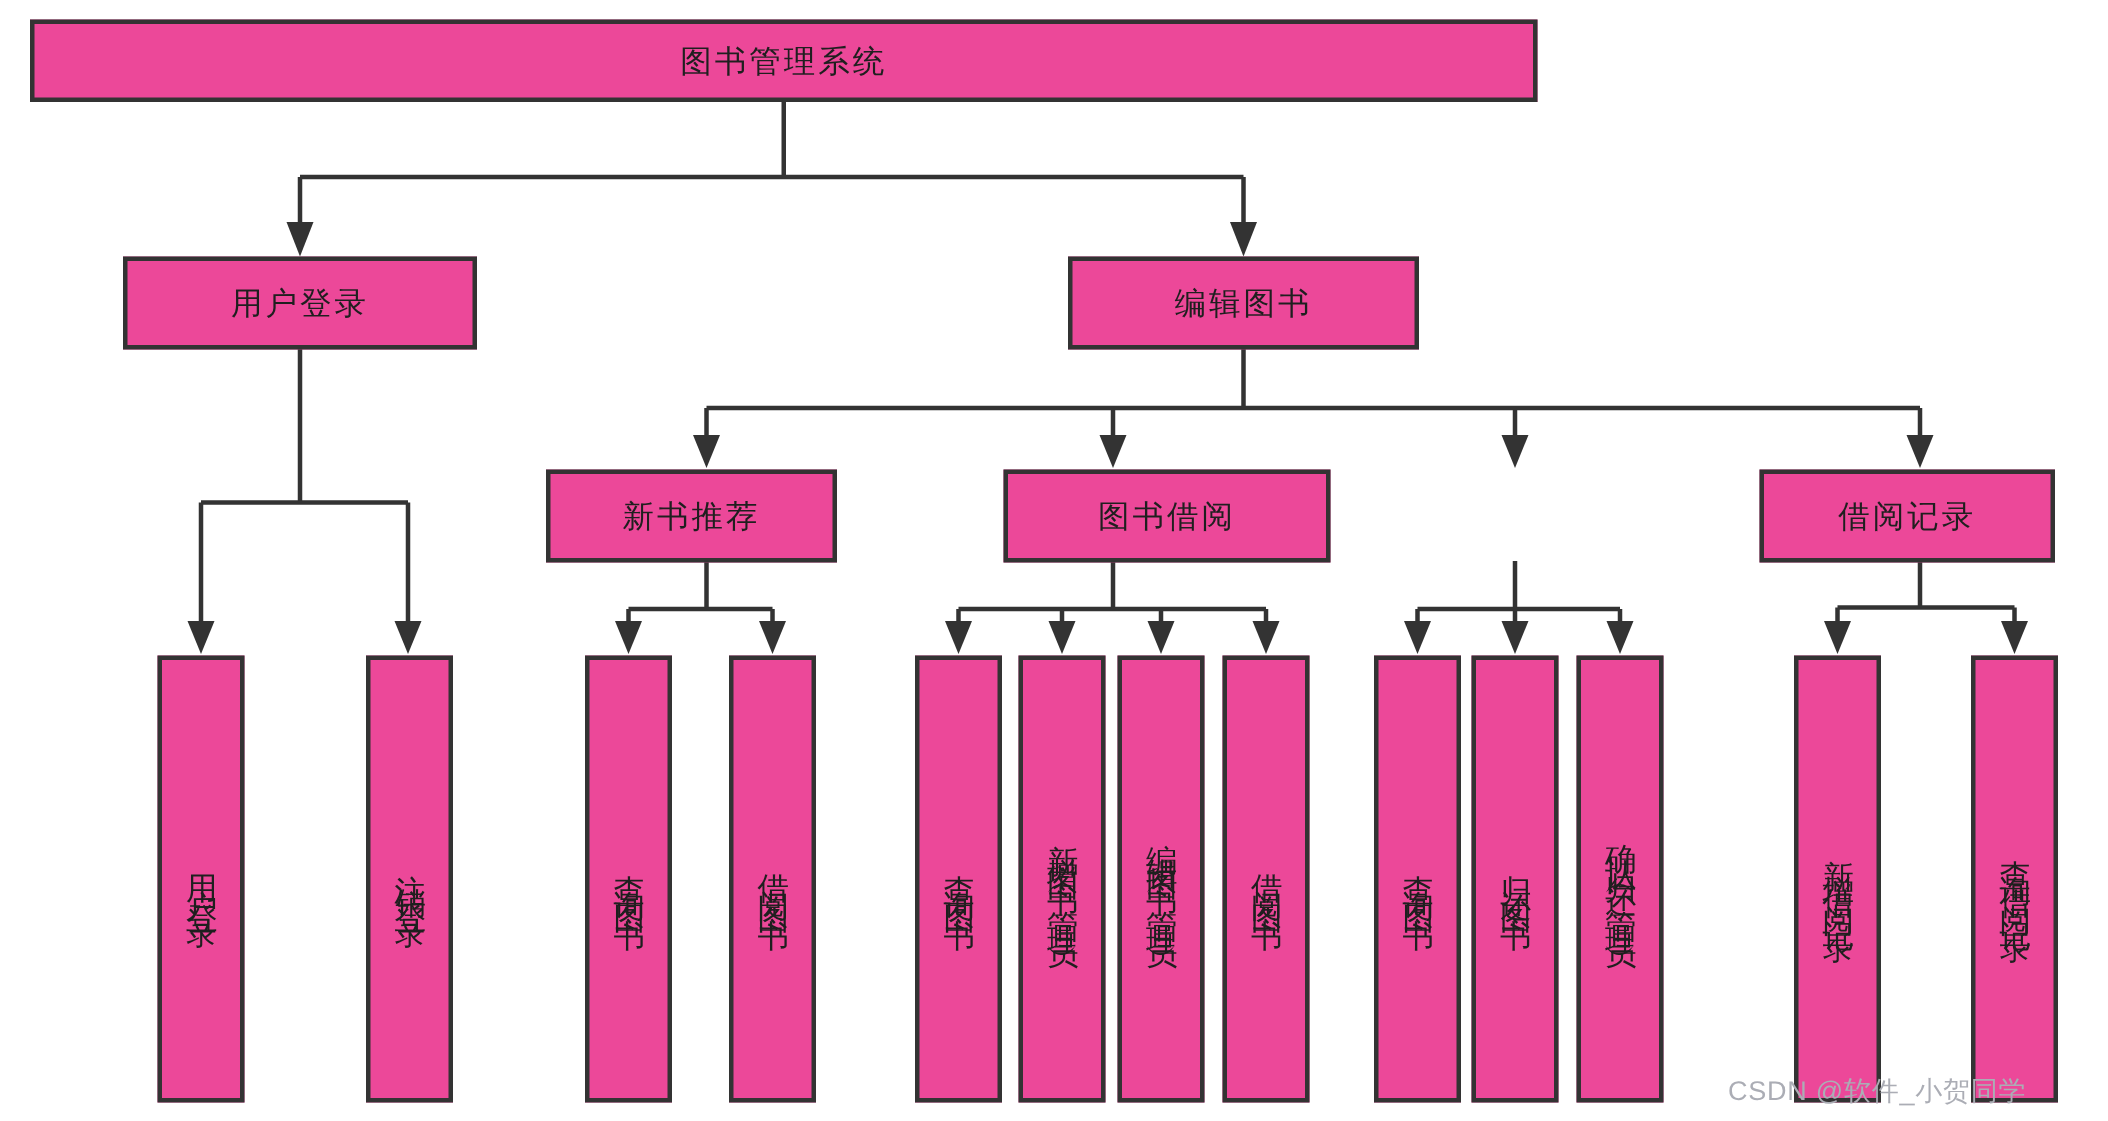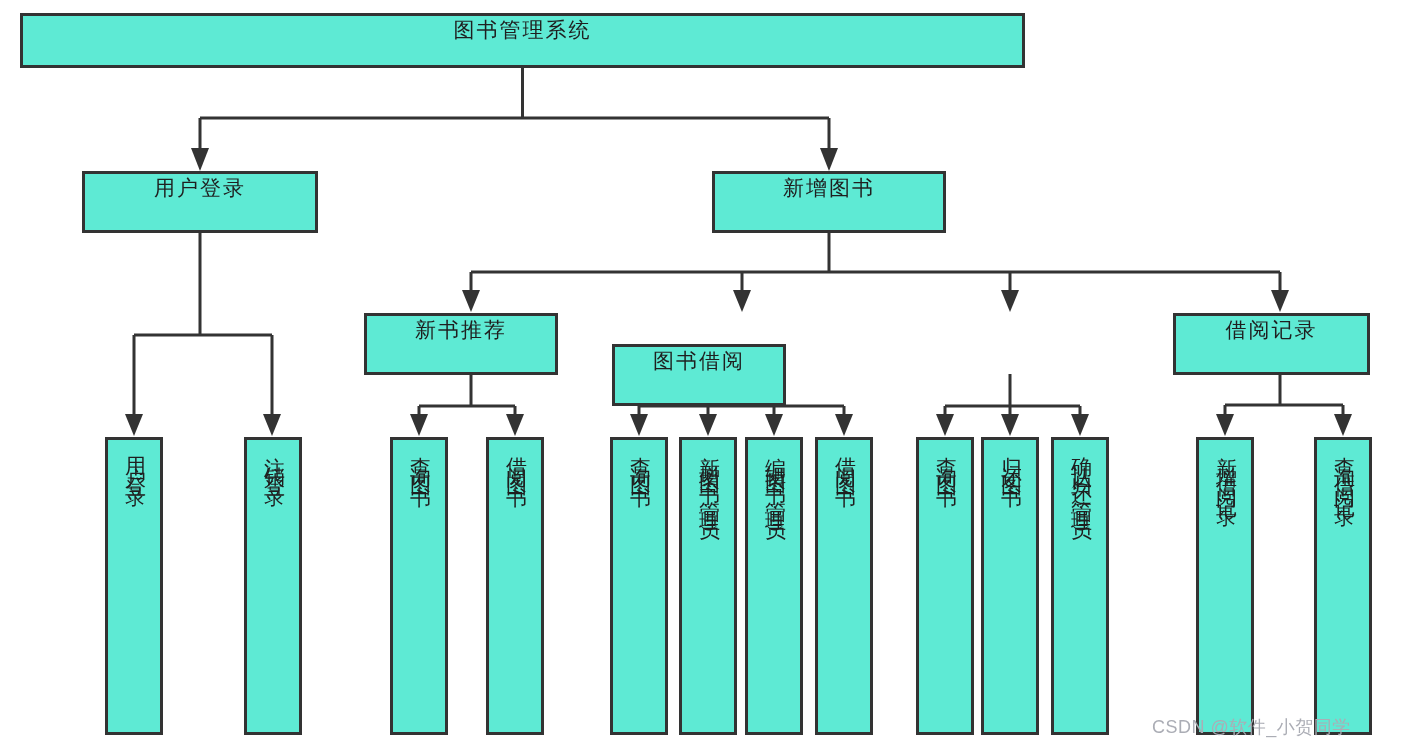--- a/index.html
+++ b/index.html
@@ -18,26 +18,26 @@
   #connector-layer {
     position: absolute;
     left: 0;
     top: 0;
     z-index: 1;
   }
   .node {
     position: absolute;
     box-sizing: border-box;
     border: 3px solid #333333;
-    background: #5eead4;
+    background: #ec4899;
     display: flex;
+    align-items: center;
     justify-content: center;
     color: #1f1f1f;
     z-index: 2;
-    font-family: Liberation Mono, monospace;
   }
   .hlabel {
     font-size: 21px;
     letter-spacing: 2px;
     white-space: nowrap;
   }
   .vnode {
     top: 437px;
     width: 58px;
     height: 298px;
@@ -111,27 +111,27 @@
   </svg>
 
   <div class="node" style="left:20px; top:13px; width:1005px; height:55px;">
     <span class="hlabel">图书管理系统</span>
   </div>
 
   <div class="node" style="left:82px; top:171px; width:236px; height:62px;">
     <span class="hlabel">用户登录</span>
   </div>
   <div class="node" style="left:712px; top:171px; width:234px; height:62px;">
-    <span class="hlabel">新增图书</span>
+    <span class="hlabel">编辑图书</span>
   </div>
 
   <div class="node" style="left:364px; top:313px; width:194px; height:62px;">
     <span class="hlabel">新书推荐</span>
   </div>
-  <div class="node" style="left:612px; top:313px; width:174px; height:62px;margin-top:31px;">
+  <div class="node" style="left:669px; top:313px; width:218px; height:62px;">
     <span class="hlabel">图书借阅</span>
   </div>
   <div class="node" style="left:1173px; top:313px; width:197px; height:62px;">
     <span class="hlabel">借阅记录</span>
   </div>
 
   <div class="node vnode" style="left:105px;">
     <span class="vlabel">用户登录</span>
   </div>
   <div class="node vnode" style="left:244px;">

